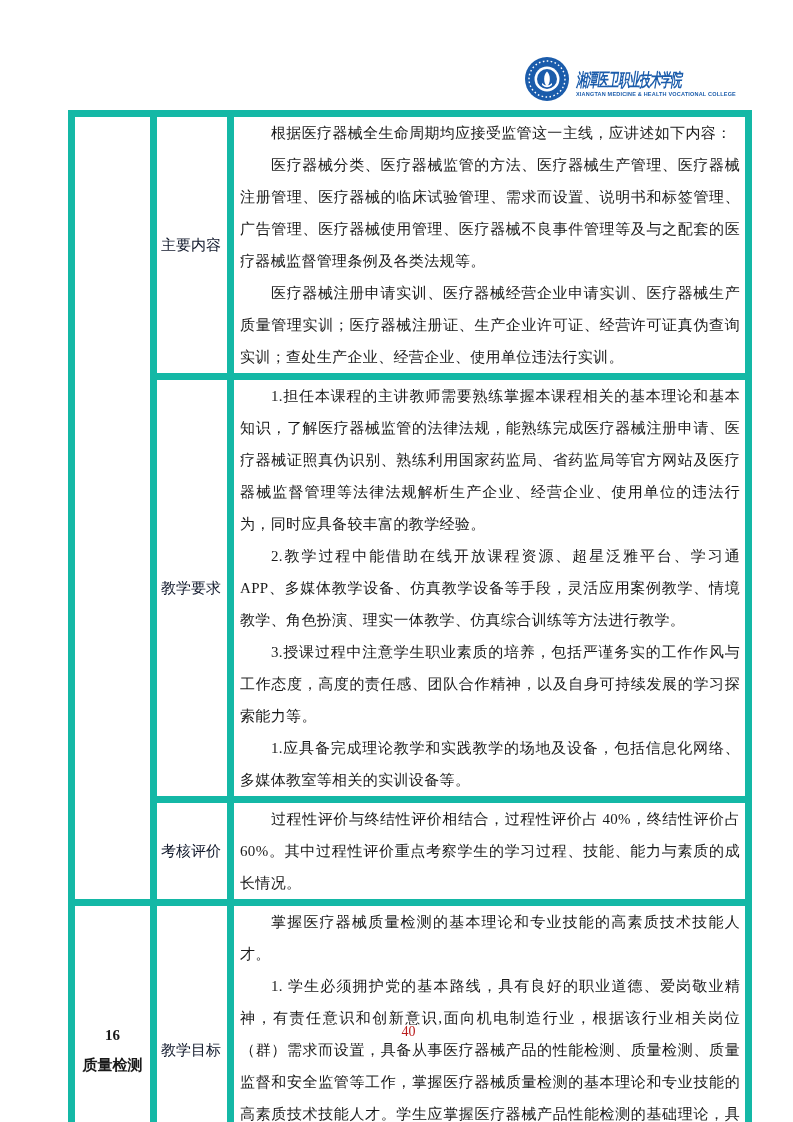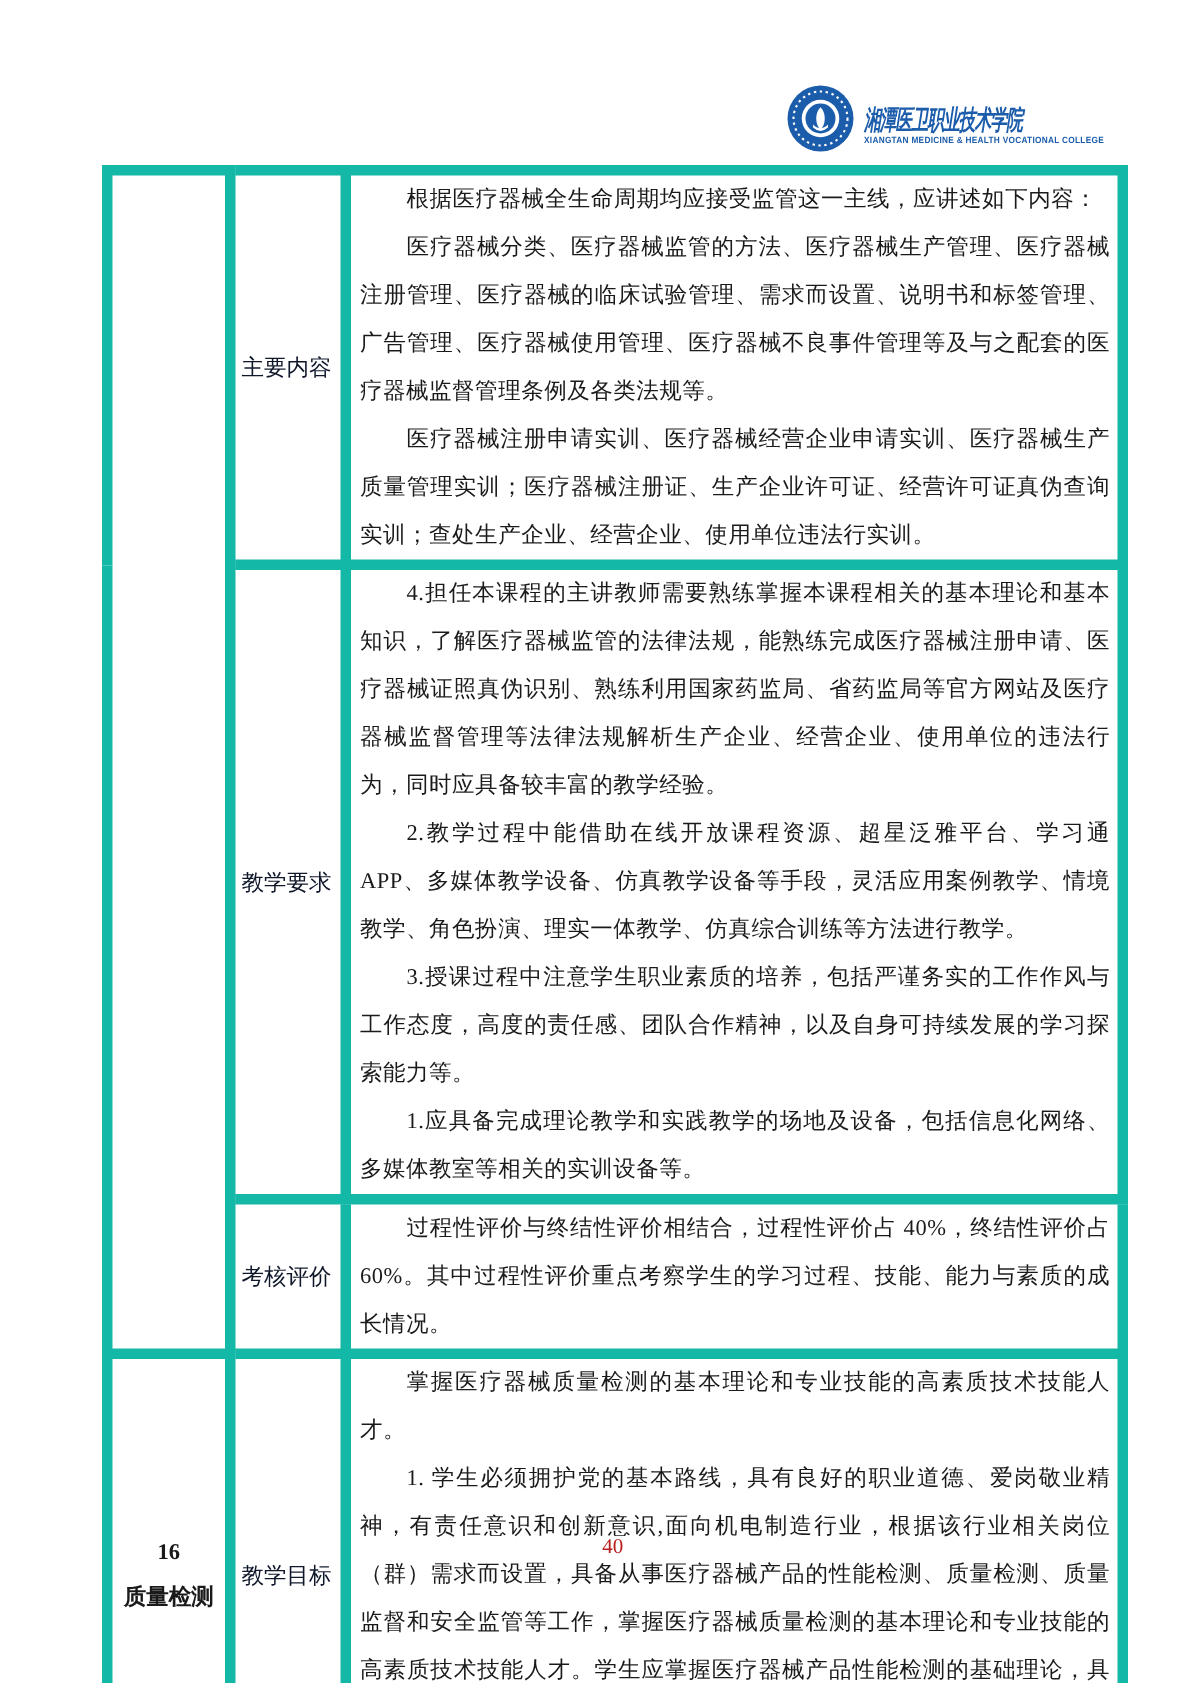--- a/index.html
+++ b/index.html
@@ -131,21 +131,21 @@
       <td class="content-cell h1">
         <p>根据医疗器械全生命周期均应接受监管这一主线，应讲述如下内容：</p>
         <p>医疗器械分类、医疗器械监管的方法、医疗器械生产管理、医疗器械注册管理、医疗器械的临床试验管理、需求而设置、说明书和标签管理、广告管理、医疗器械使用管理、医疗器械不良事件管理等及与之配套的医疗器械监督管理条例及各类法规等。</p>
         <p>医疗器械注册申请实训、医疗器械经营企业申请实训、医疗器械生产质量管理实训；医疗器械注册证、生产企业许可证、经营许可证真伪查询实训；查处生产企业、经营企业、使用单位违法行实训。</p>
       </td>
     </tr>
 
     <tr>
       <td class="label-cell h2">教学要求</td>
       <td class="content-cell h2">
-        <p>4.担任本课程的主讲教师需要熟练掌握本课程相关的基本理论和基本知识，了解医疗器械监管的法律法规，能熟练完成医疗器械注册申请、医疗器械证照真伪识别、熟练利用国家药监局、省药监局等官方网站及医疗器械监督管理等法律法规解析生产企业、经营企业、使用单位的违法行为，同时应具备较丰富的教学经验。</p>
+        <p>1.担任本课程的主讲教师需要熟练掌握本课程相关的基本理论和基本知识，了解医疗器械监管的法律法规，能熟练完成医疗器械注册申请、医疗器械证照真伪识别、熟练利用国家药监局、省药监局等官方网站及医疗器械监督管理等法律法规解析生产企业、经营企业、使用单位的违法行为，同时应具备较丰富的教学经验。</p>
         <p>2.教学过程中能借助在线开放课程资源、超星泛雅平台、学习通 APP、多媒体教学设备、仿真教学设备等手段，灵活应用案例教学、情境教学、角色扮演、理实一体教学、仿真综合训练等方法进行教学。</p>
         <p>3.授课过程中注意学生职业素质的培养，包括严谨务实的工作作风与工作态度，高度的责任感、团队合作精神，以及自身可持续发展的学习探索能力等。</p>
         <p>1.应具备完成理论教学和实践教学的场地及设备，包括信息化网络、多媒体教室等相关的实训设备等。</p>
       </td>
     </tr>
 
     <tr>
       <td class="label-cell h3">考核评价</td>
       <td class="content-cell h3">
         <p>过程性评价与终结性评价相结合，过程性评价占 40%，终结性评价占 60%。其中过程性评价重点考察学生的学习过程、技能、能力与素质的成长情况。</p>

